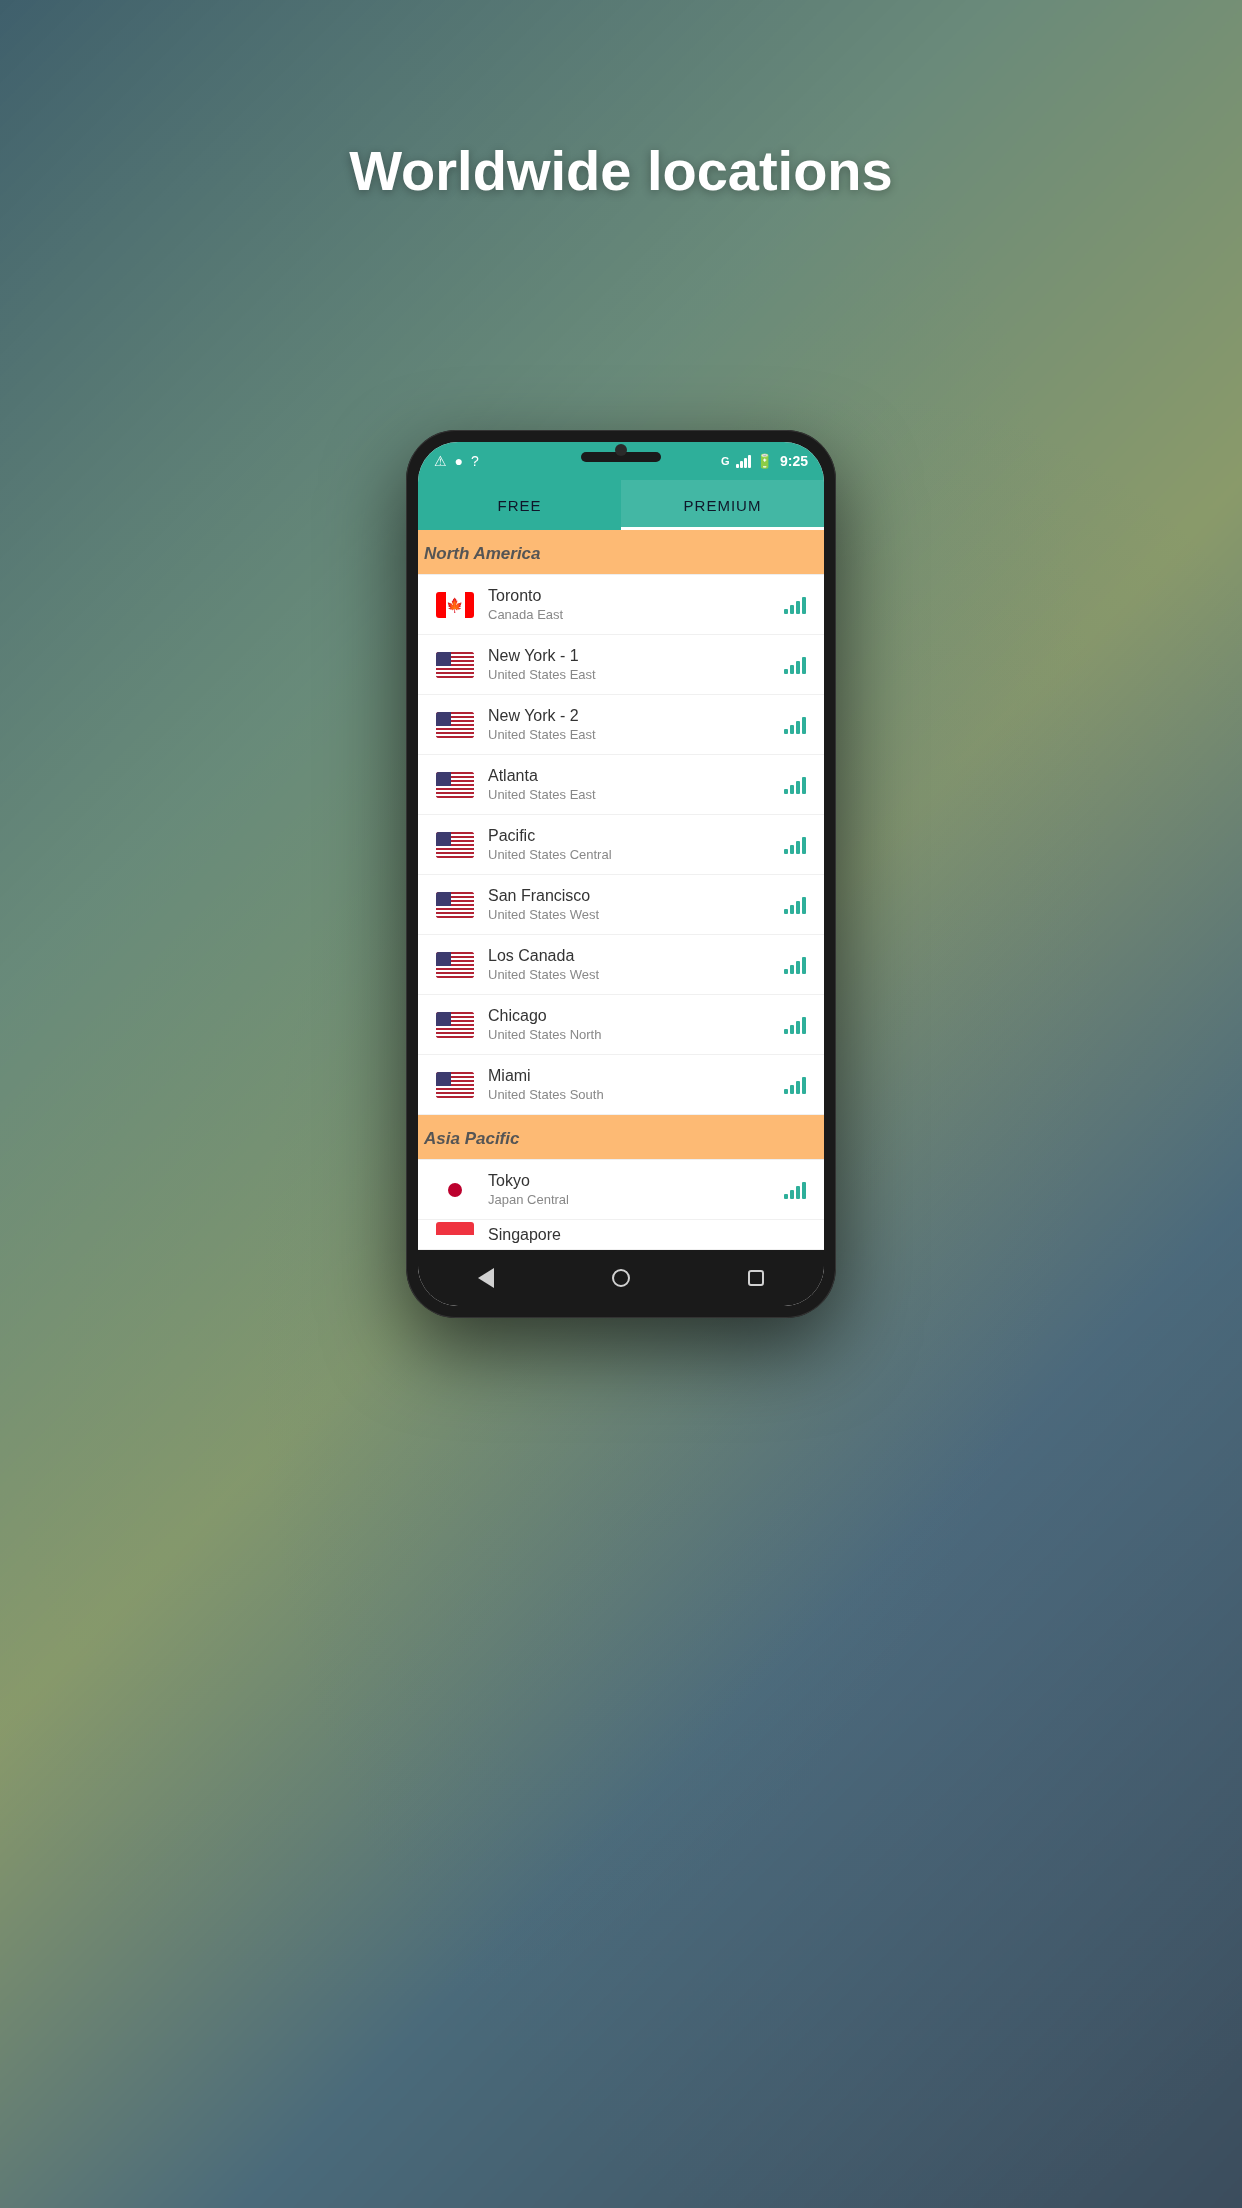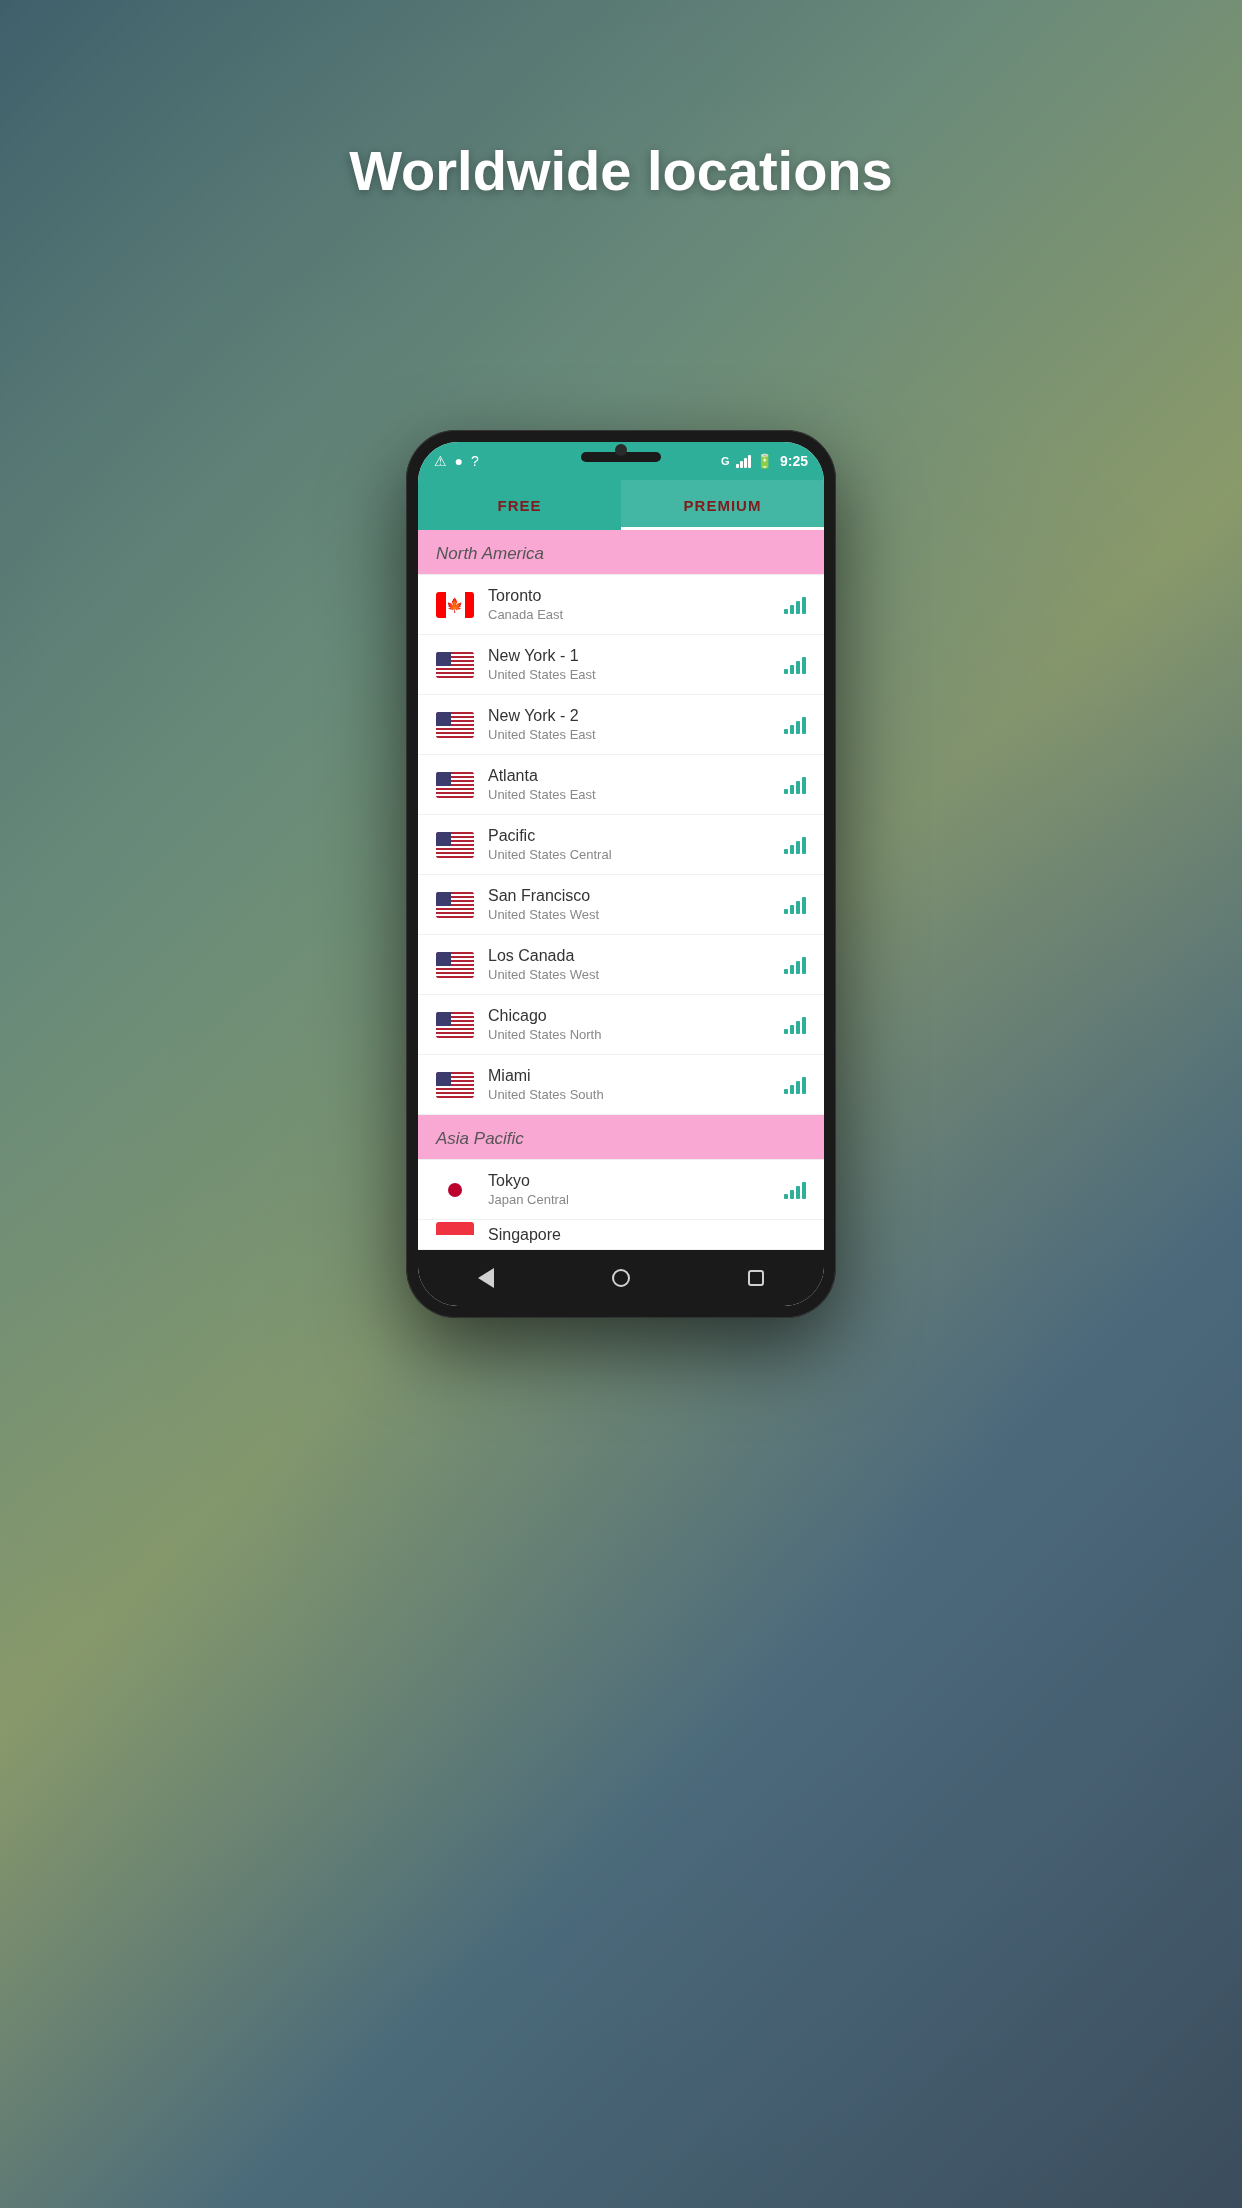--- a/index.html
+++ b/index.html
@@ -117,23 +117,23 @@
       display: flex;
       height: 50px;
       position: relative;
     }
 
     .tab {
       flex: 1;
       display: flex;
       align-items: center;
       justify-content: center;
-      color: #7f1d1d;
+      color: #0f172a;
       font-size: 15px;
-      font-weight: 700;
+      font-weight: 400;
       letter-spacing: 1px;
       cursor: pointer;
     }
 
     .tab.active {
       background: rgba(255,255,255,0.1);
     }
 
     .tab-indicator {
       position: absolute;
@@ -145,26 +145,26 @@
     }
 
     
     .content {
       background: white;
       overflow: hidden;
     }
 
     
     .section-header {
-      padding: 14px 18px 10px;
+      padding: 14px 6px 10px;
       font-size: 17px;
       font-style: italic;
-      font-weight: 400;
+      font-weight: 700;
       color: #555;
-      background: #f9a8d4;
+      background: #fdba74;
       border-bottom: 1px solid #eee;
     }
 
     
     .location-row {
       display: flex;
       align-items: center;
       padding: 12px 18px;
       border-bottom: 1px solid #f0f0f0;
       gap: 14px;

